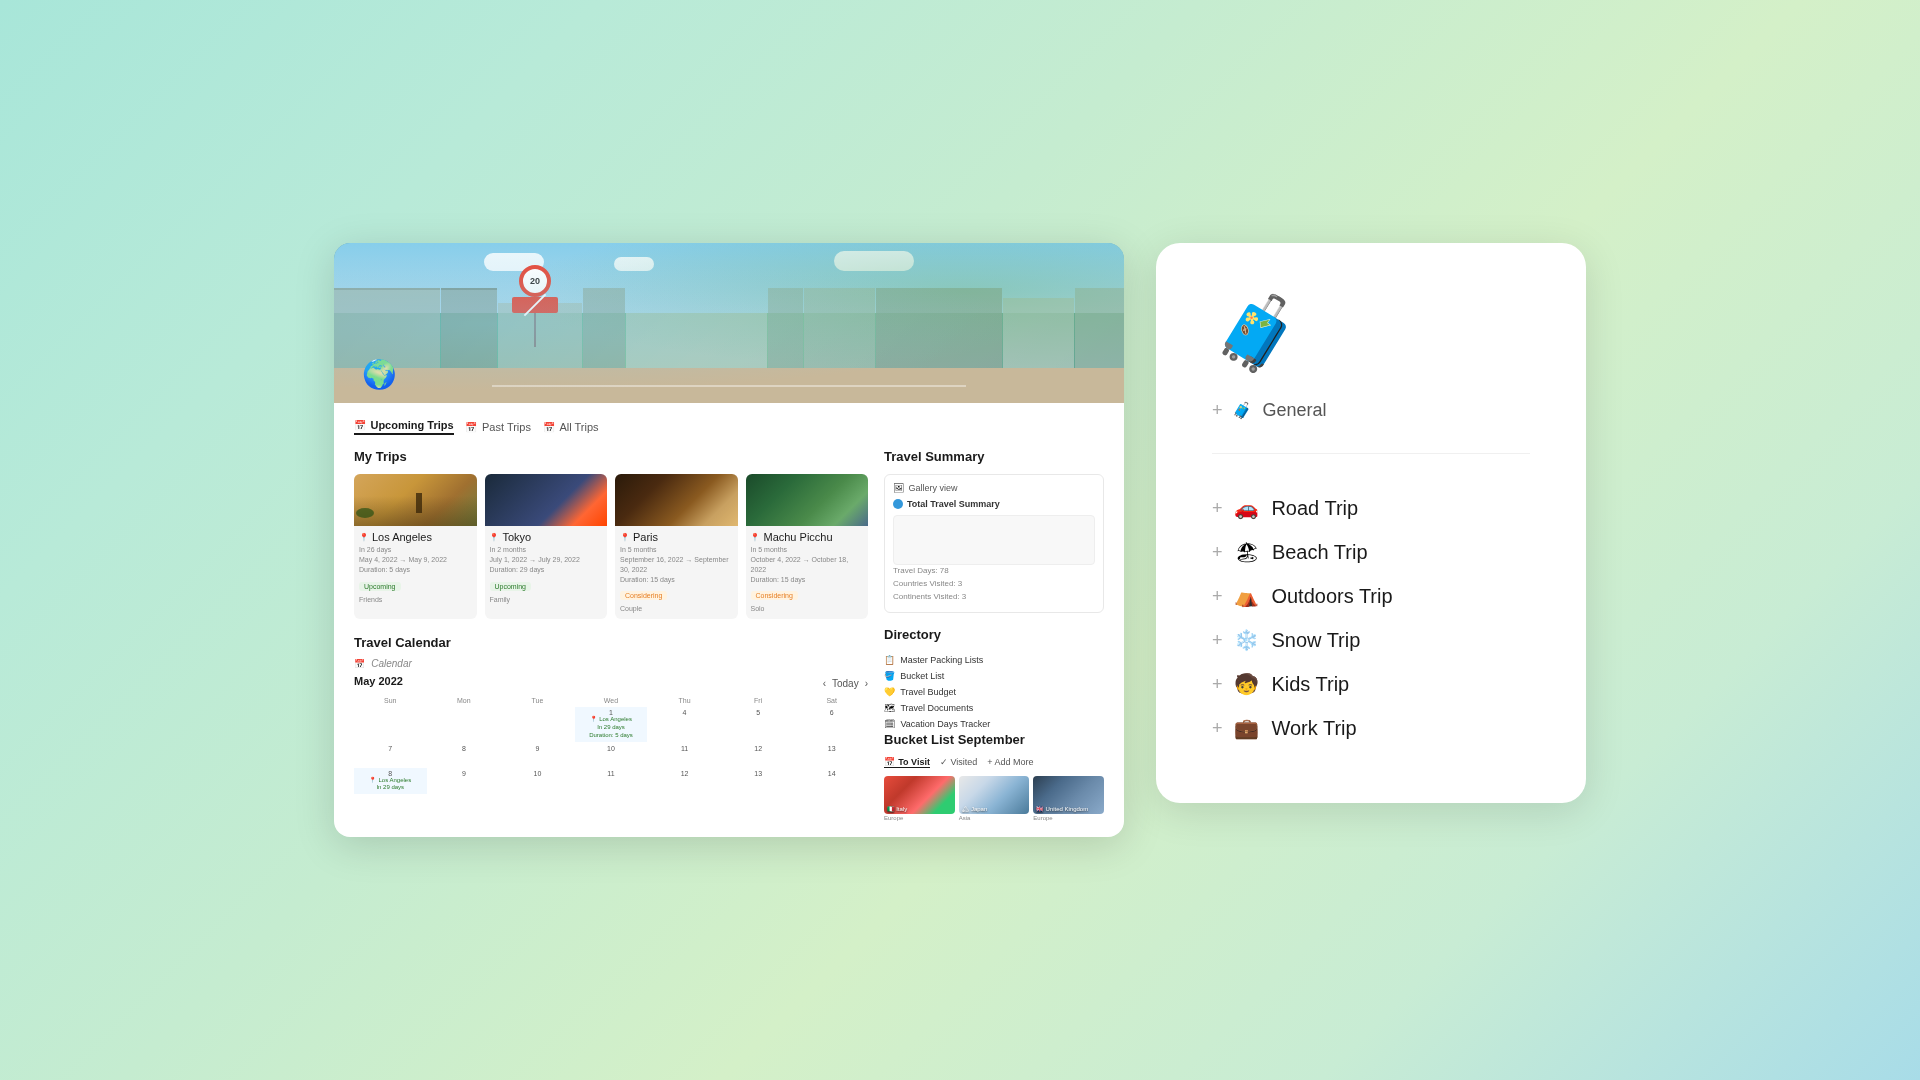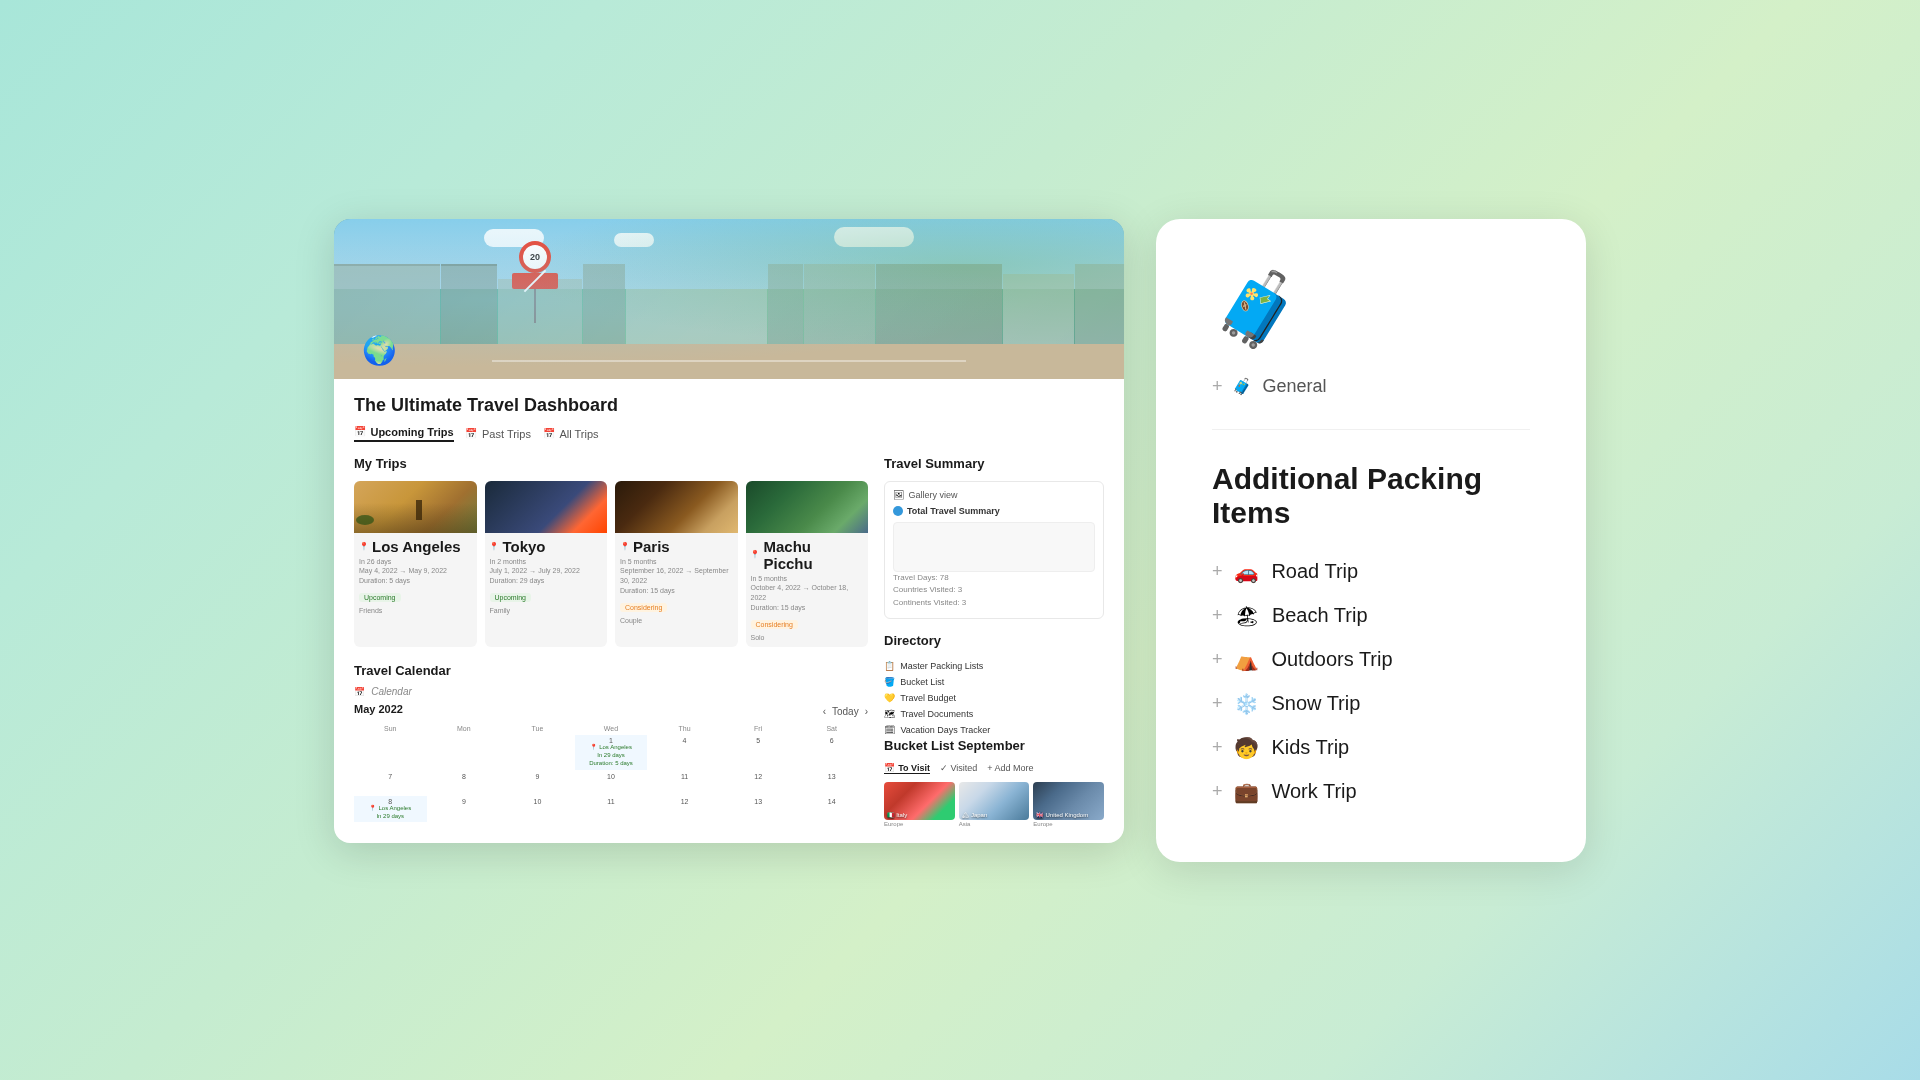--- a/index.html
+++ b/index.html
@@ -187,22 +187,22 @@
       align-items: center;
       gap: 3px;
       margin-bottom: 2px;
     }
 
     .trip-pin {
       font-size: 8px;
     }
 
     .trip-name {
-      font-size: 15px;
-      font-weight: 700;
+      font-size: 11px;
+      font-weight: 400;
       color: #1a1a1a;
     }
 
     .trip-meta {
       font-size: 7px;
       color: #888;
       line-height: 1.4;
     }
 
     .status-badge {
@@ -533,21 +533,20 @@
 
       <div style="position:absolute;top:54px;left:178px;width:46px;height:16px;background:#e74c3c;border-radius:2px;display:flex;align-items:center;justify-content:center;">
         <div style="width:30px;height:2px;background:white;transform:rotate(-45deg);"></div>
       </div>
 
       <div class="globe-icon">🌍</div>
       <div class="hero-image-overlay"></div>
     </div>
 
     <div class="dashboard-content">
-      <div class="dashboard-title">The Ultimate Travel Dashboard</div>
 
       <div class="tabs-row">
         <div class="tab-item active">
           <span class="tab-icon">📅</span>
           <span>Upcoming Trips</span>
         </div>
         <div class="tab-item">
           <span class="tab-icon">📅</span>
           <span>Past Trips</span>
         </div>
@@ -789,21 +788,20 @@
 
     <span class="packing-emoji">🧳</span>
 
 
     <div class="general-item">
       <span class="plus-icon">+</span>
       <span>🧳</span>
       <span class="general-label">General</span>
     </div>
 
-    <h2 class="additional-title">Additional Packing Items</h2>
 
     <div class="packing-item">
       <span class="plus-icon">+</span>
       <span class="packing-item-emoji">🚗</span>
       <span class="packing-item-label">Road Trip</span>
     </div>
 
     <div class="packing-item">
       <span class="plus-icon">+</span>
       <span class="packing-item-emoji">🏖</span>

